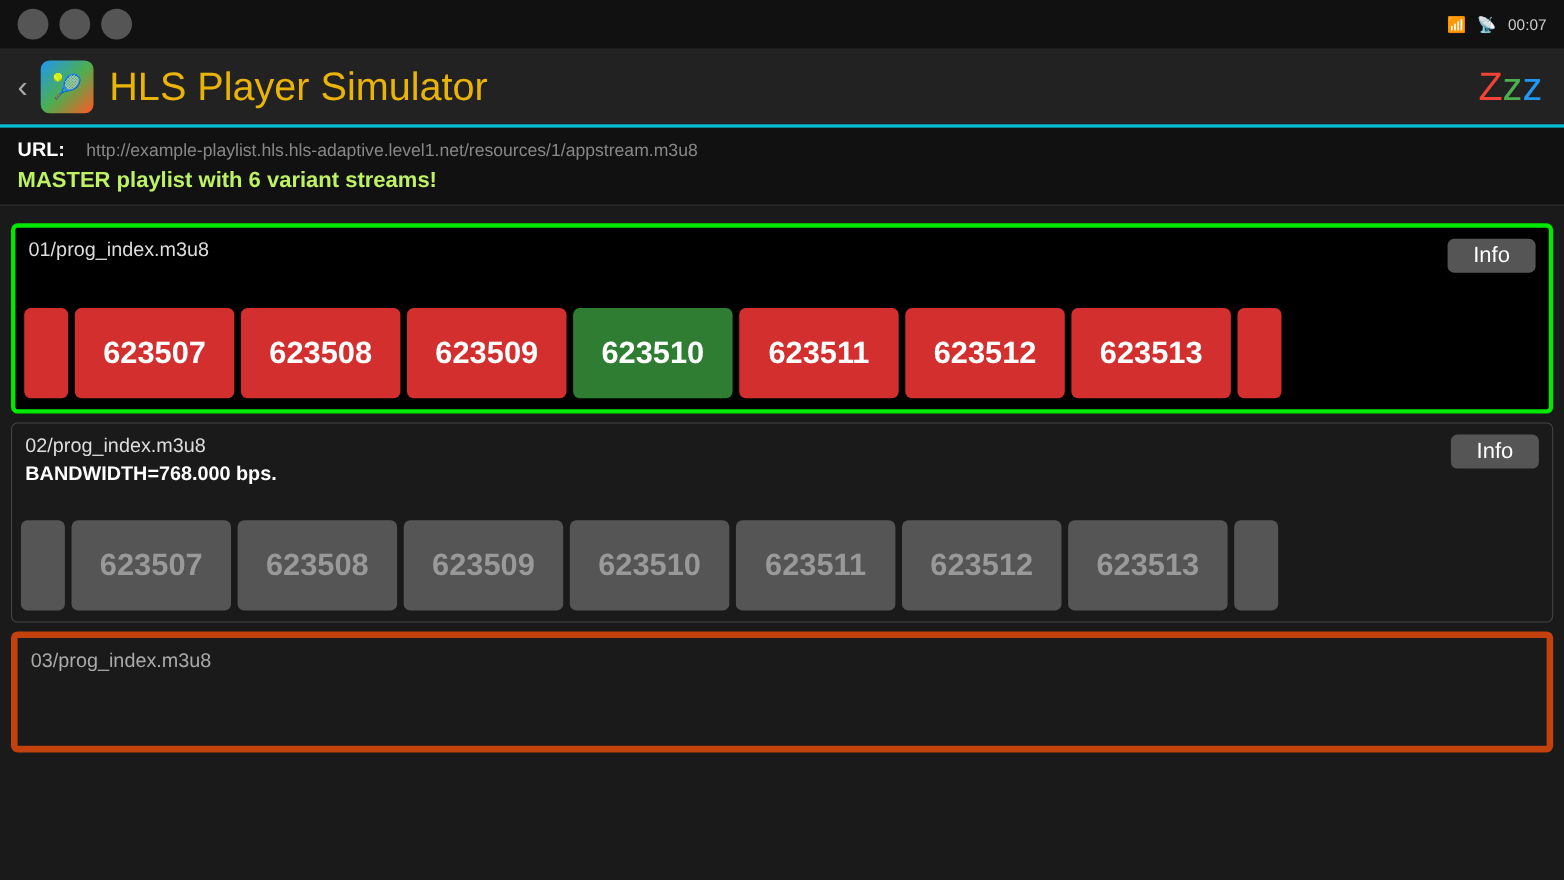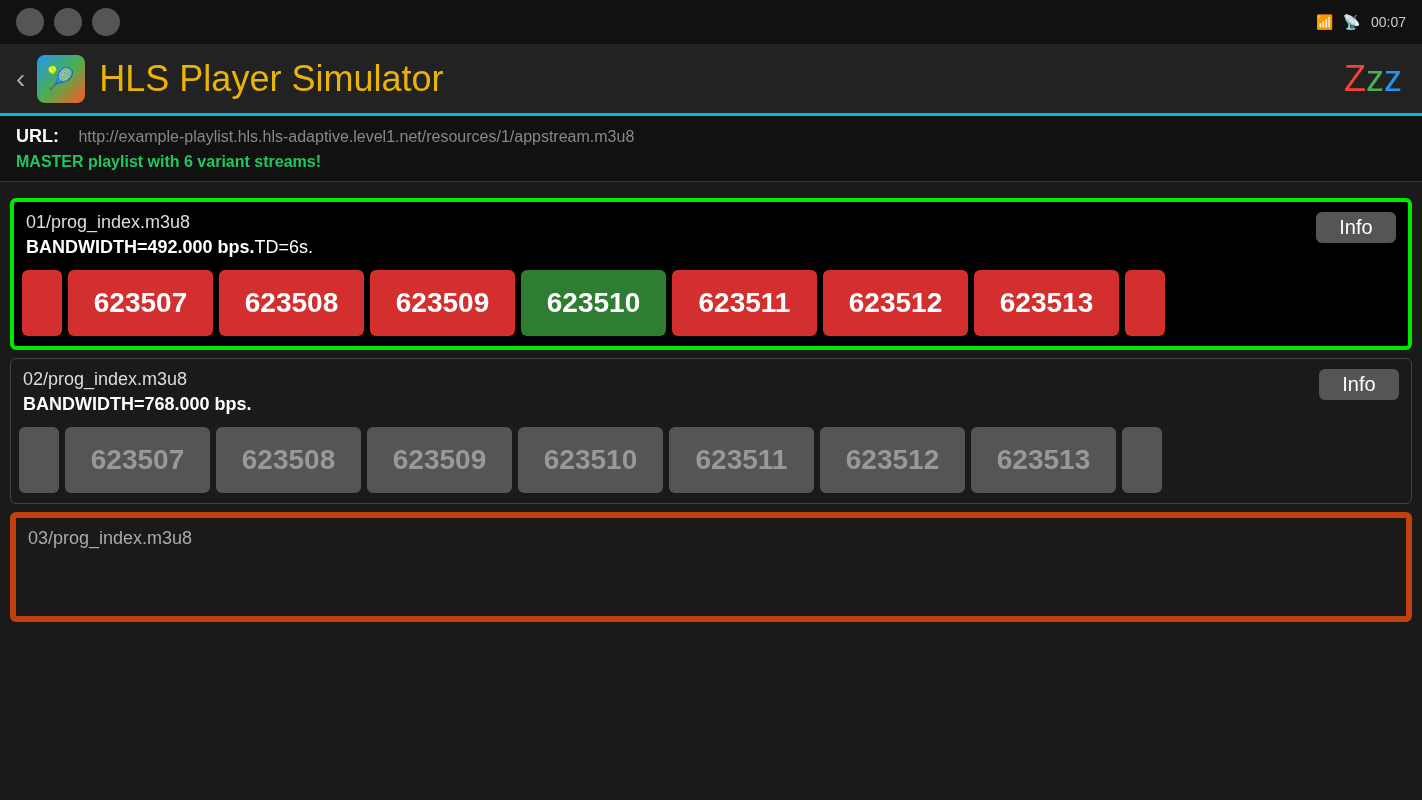--- a/index.html
+++ b/index.html
@@ -104,23 +104,23 @@
       color: #fff;
     }
 
     .url-value {
       font-size: 16px;
       color: #888;
       margin-left: 15px;
     }
 
     .master-label {
-      font-size: 16px;
+      font-size: 20px;
       font-weight: bold;
-      color: #22c55e;
+      color: #bef264;
       margin-top: 6px;
     }
 
     
     .streams-container {
       padding: 8px 0;
     }
 
     
     .stream-card {
@@ -181,29 +181,30 @@
     
     .segments-row {
       display: flex;
       gap: 6px;
       padding: 8px 8px 10px 8px;
       overflow: hidden;
     }
 
     .segment {
       min-width: 145px;
-      height: 66px;
+      height: 82px;
       border-radius: 6px;
       display: flex;
       align-items: center;
       justify-content: center;
       font-size: 28px;
       font-weight: bold;
       color: #fff;
       flex-shrink: 0;
+      margin-top: 20px;
     }
 
     .segment.red { background: #d32f2f; }
     .segment.green { background: #2e7d32; }
     .segment.gray { background: #555; color: #999; }
     .segment.half-visible {
       min-width: 40px;
       overflow: hidden;
     }
 
@@ -249,23 +250,20 @@
   </div>
   <div class="master-label">MASTER playlist with 6 variant streams!</div>
 </div>
 
 <div class="streams-container">
 
   <div class="stream-card active">
     <div class="stream-header">
       <div class="stream-info">
         <div class="stream-path">01/prog_index.m3u8</div>
-        <div class="stream-bandwidth">
-          <span>BANDWIDTH=492.000 bps.</span><span class="unit">TD=6s.</span>
-        </div>
       </div>
       <button class="info-button">Info</button>
     </div>
     <div class="segments-row">
       <div class="segment red half-visible" style="min-width:40px;"></div>
       <div class="segment red">623507</div>
       <div class="segment red">623508</div>
       <div class="segment red">623509</div>
       <div class="segment green">623510</div>
       <div class="segment red">623511</div>

